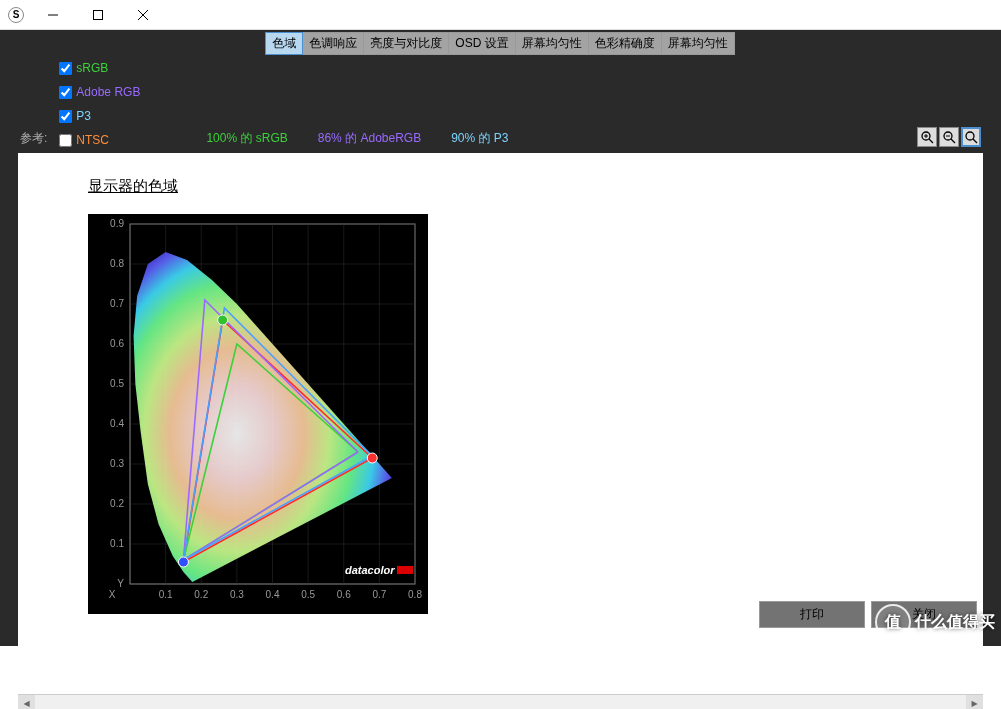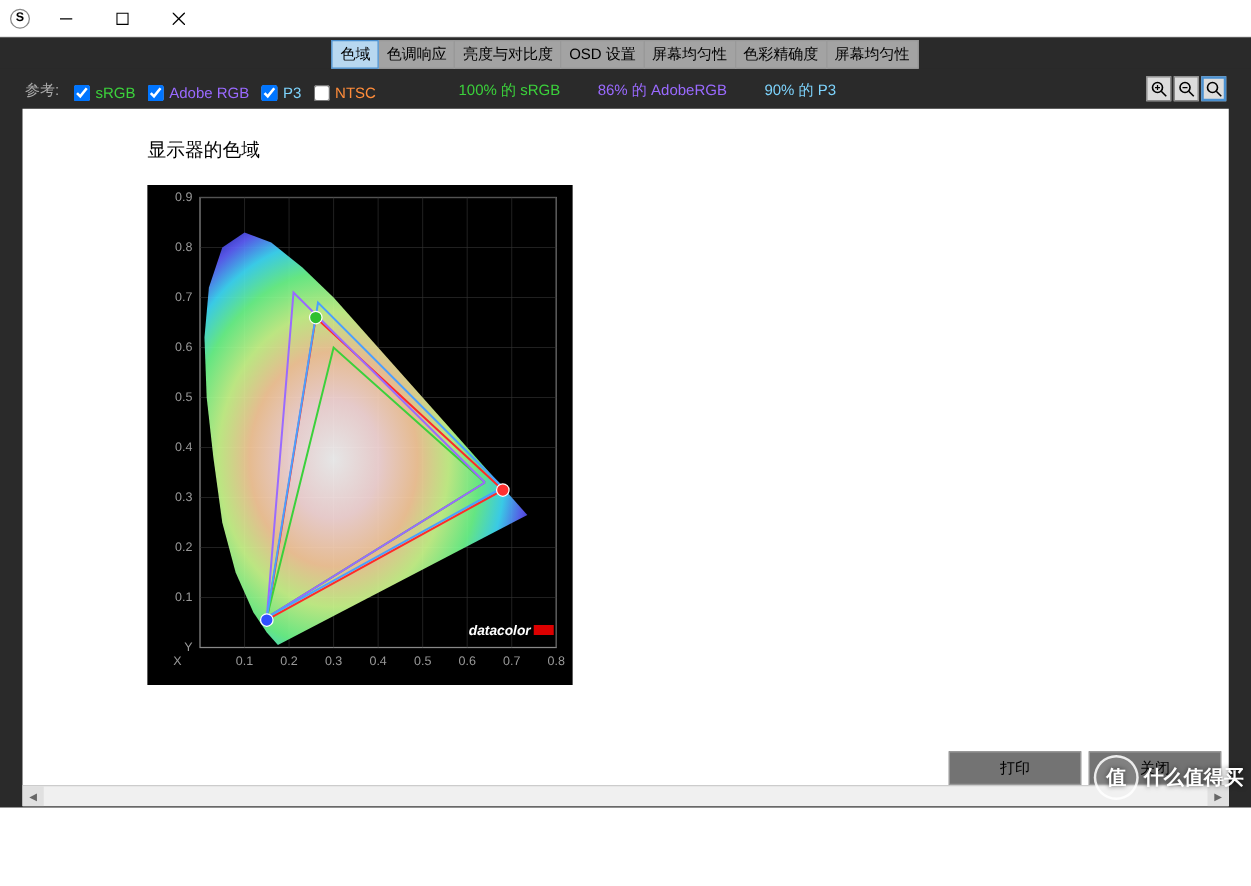--- a/index.html
+++ b/index.html
@@ -25,21 +25,21 @@
 .c-argb { color: #9a6aff; }
 .c-p3 { color: #7dd3fc; }
 .c-ntsc { color: #ff8c3a; }
 .ref-bar .spacer { width: 50px; }
 .ref-bar .flex1 { flex: 1; }
 .zoom-btns { display: flex; gap: 2px; }
 .zoom-btn { width: 20px; height: 20px; background: #ddd; border: 1px solid #888; display: flex; align-items: center; justify-content: center; cursor: pointer; }
 .zoom-btn.active { border: 2px solid #4a90d0; }
 
 .content-wrap { margin: 0 18px; background: #fff; height: 558px; position: relative; overflow: hidden; }
-.content-inner { padding: 24px 100px; }
+.content-inner { padding: 24px 70px; text-decoration: underline; }
 .section-title { font-size: 15px; font-weight: normal; margin-bottom: 18px; }
 
 .chart-box { width: 340px; height: 400px; background: #000; position: relative; }
 .chart-svg { width: 100%; height: 100%; }
 
 .hscroll { position: absolute; bottom: 0; left: 0; right: 0; height: 17px; background: #f0f0f0; border-top: 1px solid #ccc; display: flex; }
 .hscroll .arrow { width: 17px; height: 16px; background: #e0e0e0; display: flex; align-items: center; justify-content: center; font-size: 8px; color: #666; cursor: pointer; }
 .hscroll .track { flex: 1; }
 
 .footer { position: absolute; bottom: 18px; right: 24px; display: flex; gap: 6px; }
@@ -78,21 +78,21 @@
       <div class="tab">色调响应</div>
       <div class="tab">亮度与对比度</div>
       <div class="tab">OSD 设置</div>
       <div class="tab">屏幕均匀性</div>
       <div class="tab">色彩精确度</div>
       <div class="tab">屏幕均匀性</div>
     </div>
 
   <div class="ref-bar">
     <span class="ref-label">参考:</span>
-    <div id="ref-items" style="display:flex;gap:10px;">
+    <div id="ref-items" style="display:flex;gap:10px;flex-direction:column;">
         <label class="chk">
           <input type="checkbox" checked="" style="">
           <span class="c-srgb">sRGB</span>
         </label>
         <label class="chk">
           <input type="checkbox" checked="" style="">
           <span class="c-argb">Adobe RGB</span>
         </label>
         <label class="chk">
           <input type="checkbox" checked="" style="">

